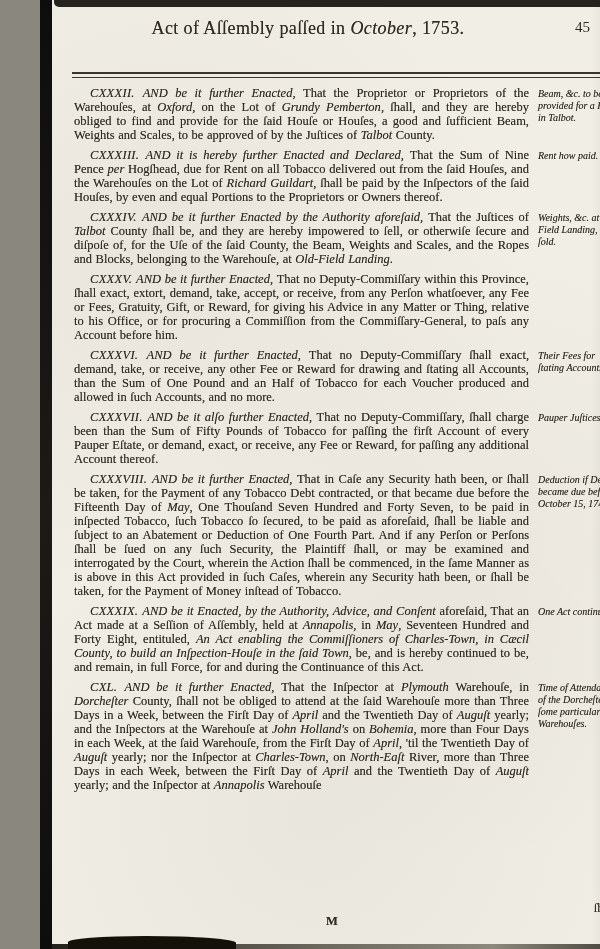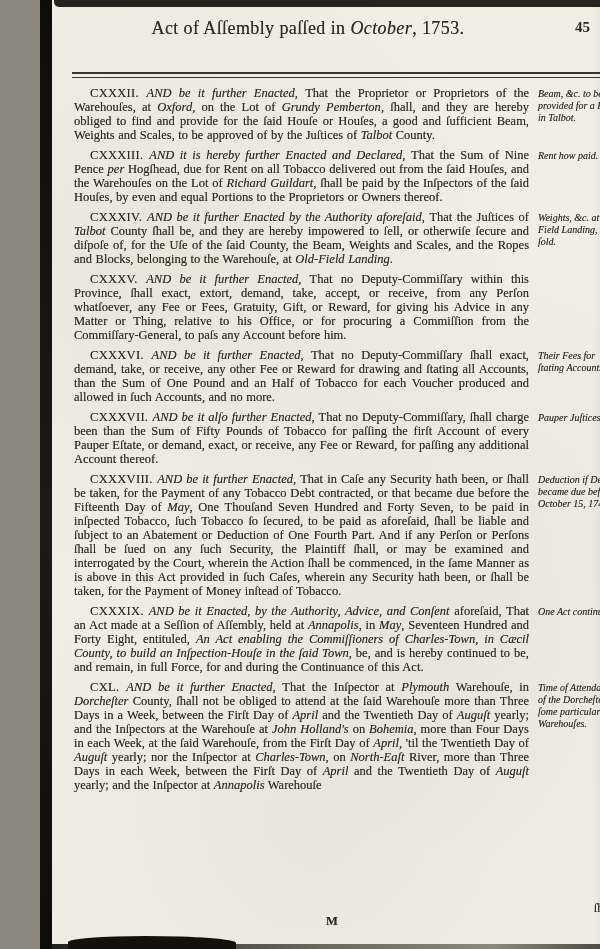--- a/index.html
+++ b/index.html
@@ -28,31 +28,31 @@
   .blob-bl{left:28px;bottom:0;width:168px;height:13px;border-radius:60% 70% 0 0;}
   .blob-br{right:0;bottom:0;width:34px;height:42px;border-radius:100% 0 0 0;}
   .blob-r{right:0;top:462px;width:8px;height:30px;border-radius:6px 0 0 6px;background:#1d1b16;}
 
   .header{position:relative;margin:18px 30px 0 26px;height:26px;}
   .header-title{
     position:absolute;left:40px;right:110px;text-align:center;
     font-size:18px;color:var(--ink);letter-spacing:.4px;
     text-shadow:0 0 .5px rgba(40,35,28,.55);white-space:nowrap;
   }
-  .page-num{position:absolute;right:18px;top:1px;font-size:15px;font-weight:bold;color:var(--ink);}
+  .page-num{position:absolute;right:18px;top:1px;font-size:15px;font-weight:normal;color:var(--ink);}
   .rule{margin:28px 22px 8px 20px;height:3px;border-top:2px solid #39342c;border-bottom:1px solid #39342c;}
 
   .content{margin:0 16px 0 22px;flex:0 0 auto;}
   .para-row{display:grid;grid-template-columns:1fr 84px;column-gap:9px;margin-bottom:6px;}
   .para-text{
     margin:0;font-size:12.5px;line-height:14px;text-align:justify;
     text-indent:16px;color:var(--ink);word-spacing:.4px;
     text-shadow:0 0 .4px rgba(40,35,28,.5);
   }
-  .sec-num{letter-spacing:.3px;}
+  .sec-num{letter-spacing:.3px;font-style:italic;}
   .it{font-style:italic;}
   .margin-note{
     font-size:10px;line-height:12px;font-style:italic;color:var(--ink);
     padding-top:2px;text-shadow:0 0 .3px rgba(40,35,28,.5);
   }
   .footer{position:relative;margin:0 16px 16px 22px;margin-top:auto;height:32px;
     font-size:12.5px;color:var(--ink);}
   .catchword{position:absolute;right:6px;top:0;text-shadow:0 0 .4px rgba(40,35,28,.5);}
   .sig{position:absolute;left:46%;top:13px;font-weight:bold;text-shadow:0 0 .4px rgba(40,35,28,.5);}
 </style>

